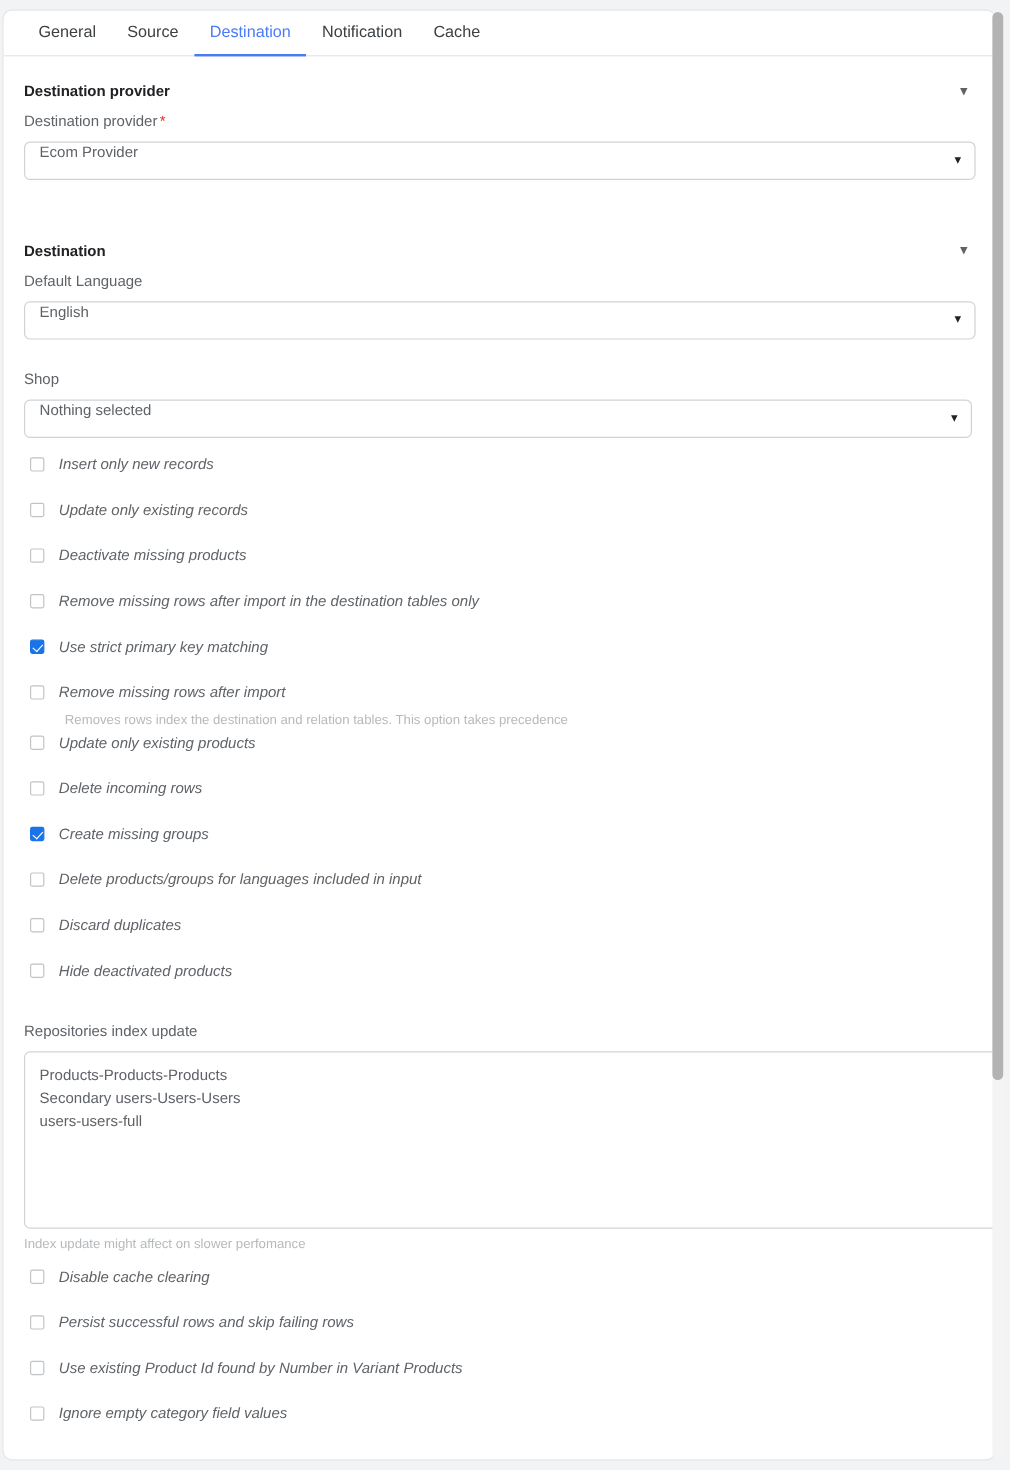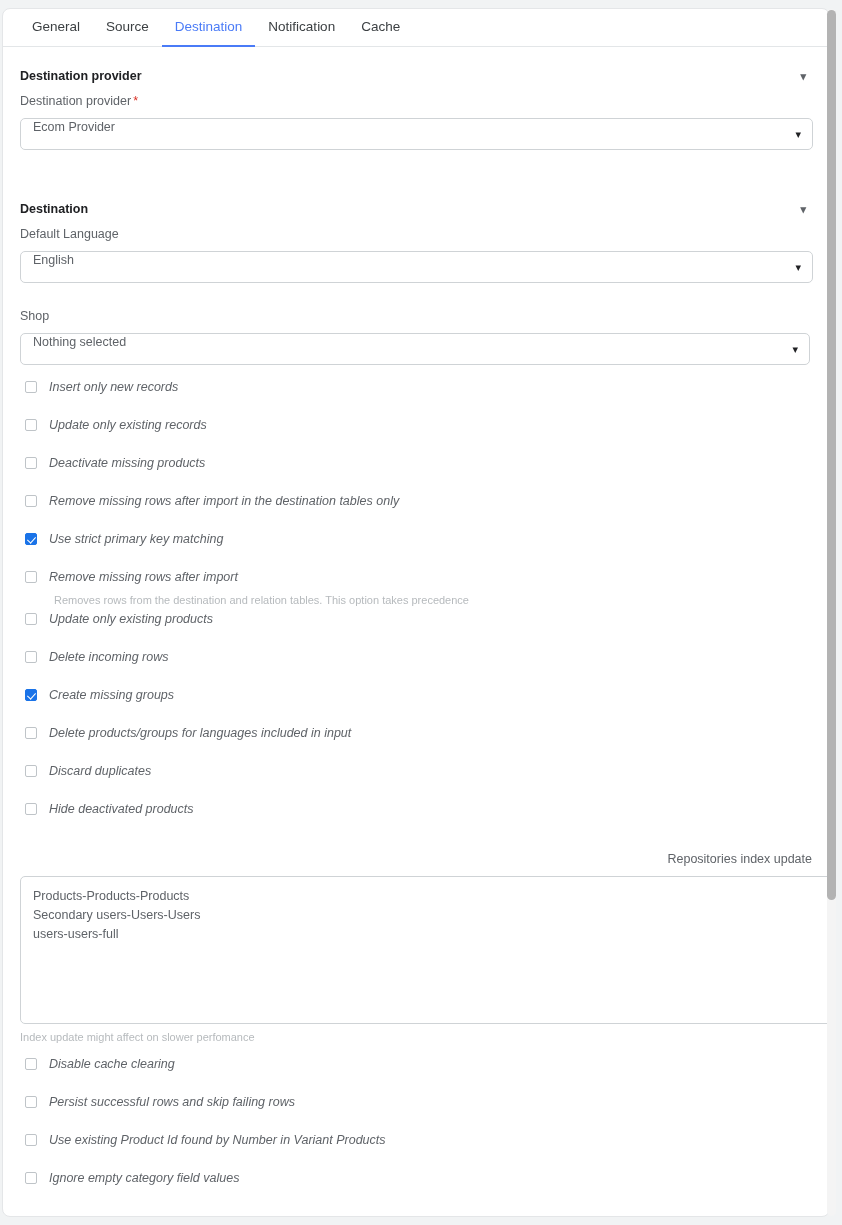--- a/index.html
+++ b/index.html
@@ -161,21 +161,20 @@
     margin: -10px 0 0 34px;
     line-height: 14px;
   }
 
   
   .ta-label {
     font-size: 12.5px;
     color: #5f6368;
     margin-top: 16px;
     line-height: 16px;
-    text-align: right;
   }
   .textarea {
     margin-top: 9px;
     width: 812px;
     height: 148px;
     border: 1px solid #cfd3d6;
     border-radius: 5px;
     background: #fff;
     padding: 10px 12px;
     font-size: 12.5px;
@@ -294,21 +293,21 @@
             <span class="cb-label">Remove missing rows after import in the destination tables only</span>
           </div>
           <div class="cb-row">
             <span class="cb checked"></span>
             <span class="cb-label">Use strict primary key matching</span>
           </div>
           <div class="cb-row">
             <span class="cb"></span>
             <span class="cb-label">Remove missing rows after import</span>
           </div>
-          <div class="cb-hint">Removes rows from the destination and relation tables. This option takes precedence</div>
+          <div class="cb-hint">Removes rows index the destination and relation tables. This option takes precedence</div>
           <div class="cb-row">
             <span class="cb"></span>
             <span class="cb-label">Update only existing products</span>
           </div>
           <div class="cb-row">
             <span class="cb"></span>
             <span class="cb-label">Delete incoming rows</span>
           </div>
           <div class="cb-row">
             <span class="cb checked"></span>

